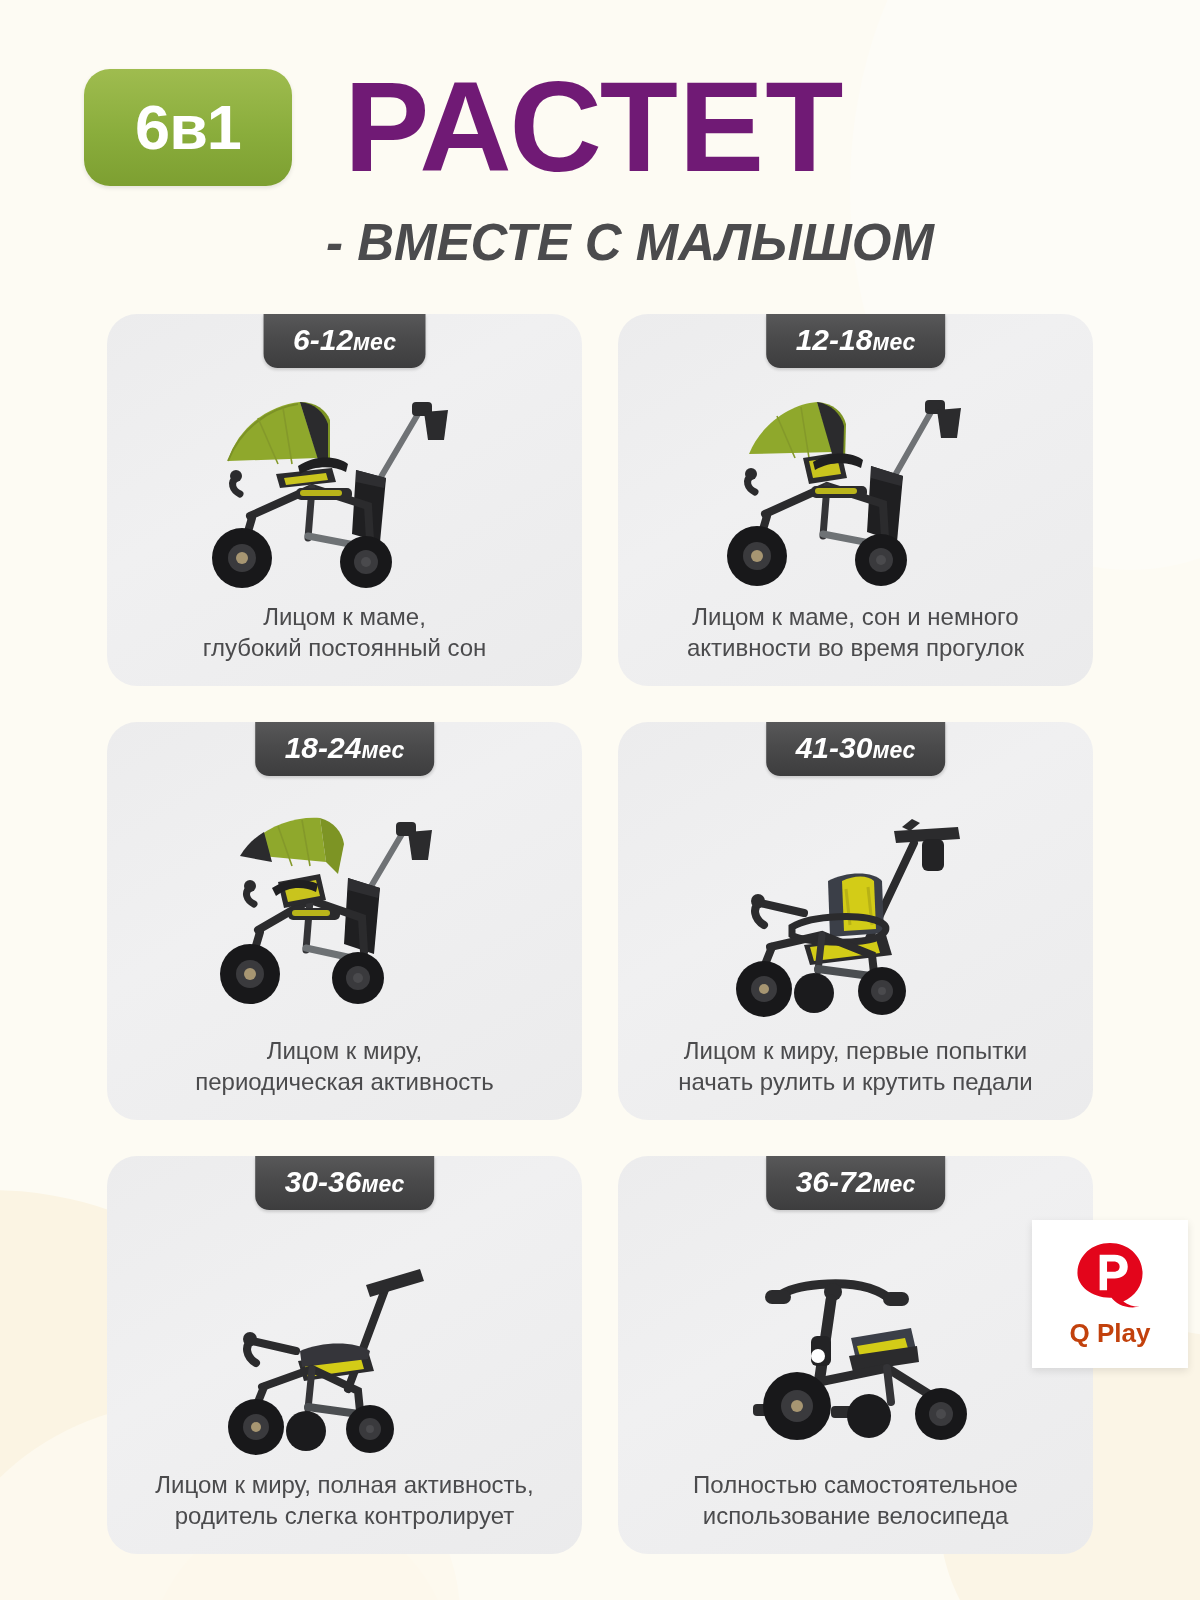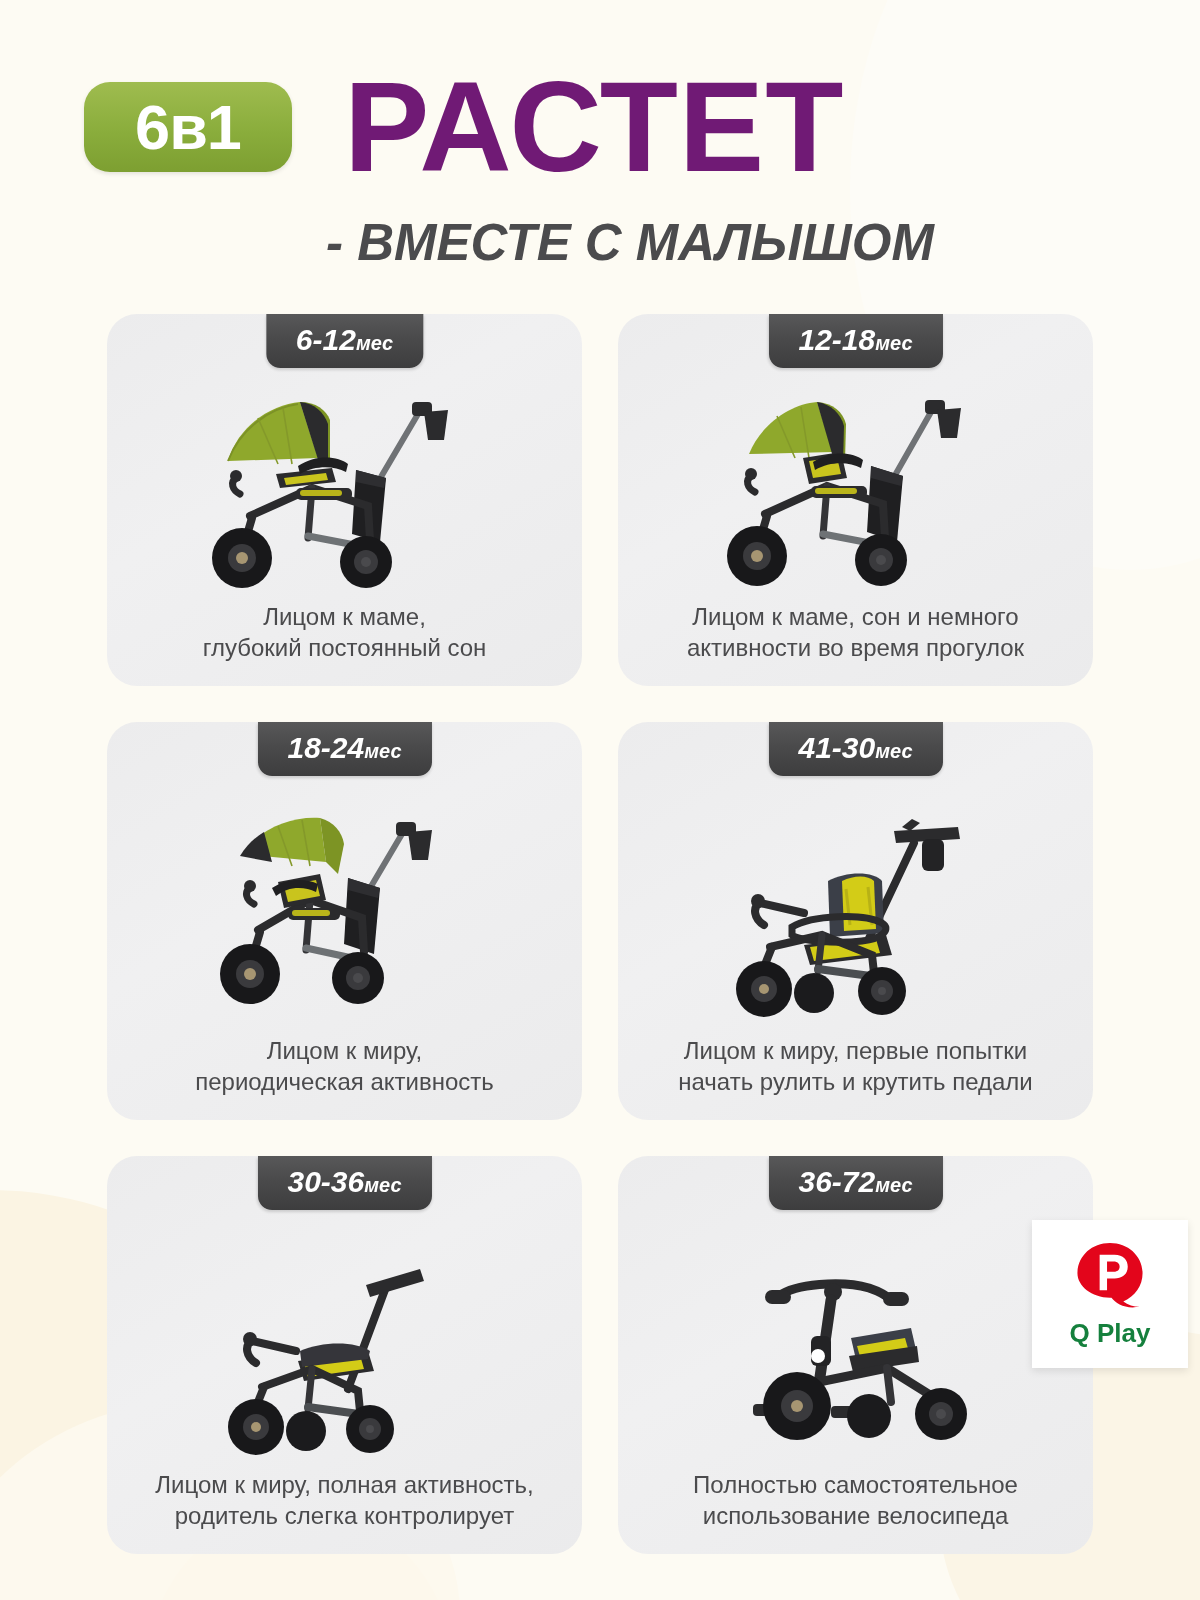--- a/index.html
+++ b/index.html
@@ -22,21 +22,21 @@
 
   
   .header { position:relative; z-index:2; padding:66px 0 0 0; }
   .title-row {
     display:flex; align-items:center; justify-content:flex-start;
     padding-left:84px;
   }
   .badge-6in1 {
     background:linear-gradient(180deg,#9fbc4f 0%,#8aad3c 55%,#7d9f31 100%);
     border-radius:26px;
-    width:208px; height:90px;
+    width:208px; height:117px;
     display:flex; align-items:center; justify-content:center;
     box-shadow:0 2px 4px rgba(0,0,0,0.10);
     flex:none;
   }
   .badge-6in1 span {
     color:#ffffff; font-weight:bold; font-size:63px; letter-spacing:-1px;
     line-height:1;
   }
   .main-title {
     color:#701a75; font-size:128px; font-weight:bold;
@@ -73,21 +73,21 @@
     background:linear-gradient(180deg,#585859 0%,#4a4a4b 45%,#3d3d3e 100%);
     border-radius:0 0 14px 14px;
     padding:9px 30px 11px 30px;
     color:#ffffff; white-space:nowrap;
     box-shadow:0 2px 3px rgba(0,0,0,0.15);
   }
   .age-badge .num {
     font-size:30px; font-weight:bold; font-style:italic; letter-spacing:0px;
   }
   .age-badge .unit {
-    font-size:20px; font-weight:bold; font-style:italic; 
+    font-size:23px; font-weight:bold; font-style:italic; 
   }
 
   .photo { flex:1; width:100%; display:flex; align-items:center; justify-content:center; }
   .caption {
     color:#4b4b4d; font-size:24px; line-height:1.28;
     text-align:center; padding:0 18px 22px 18px; white-space:pre-line;
   }
 
   
   .trike { display:block; }
@@ -96,21 +96,21 @@
   .logo-box {
     position:absolute; z-index:5;
     right:12px; bottom:232px;
     width:156px; height:148px;
     background:#ffffff;
     box-shadow:0 3px 8px rgba(0,0,0,0.10);
     display:flex; flex-direction:column; align-items:center; justify-content:center;
   }
   .logo-mark { width:74px; height:74px; }
   .logo-word {
-    margin-top:4px; color:#15803d; font-size:26px; font-weight:bold;
+    margin-top:4px; color:#c2410c; font-size:26px; font-weight:bold;
     letter-spacing:0px;
   }
 </style>
 </head>
 <body>
 
 <div class="bg-layer">
   <div class="blob blob-a"></div>
   <div class="blob blob-b"></div>
   <div class="blob blob-c"></div>

